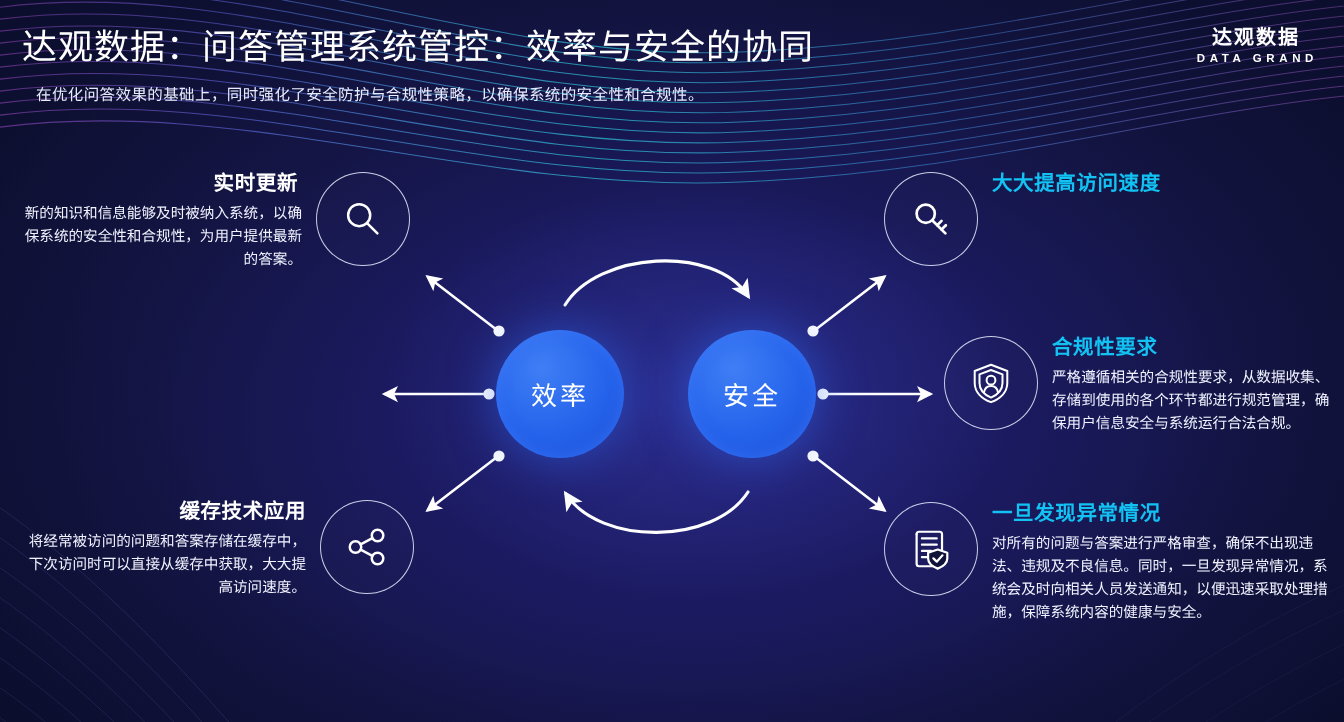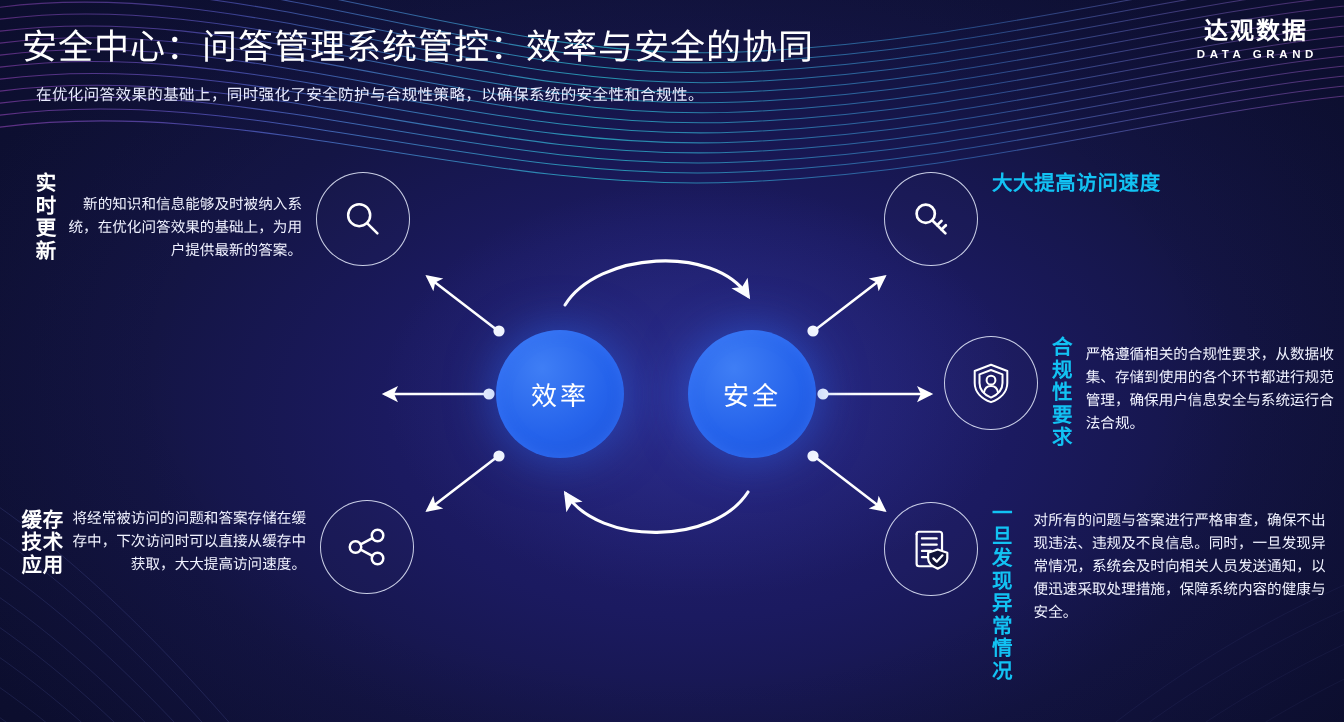--- a/index.html
+++ b/index.html
@@ -41,21 +41,21 @@
     font-size: 35px; font-weight: 400; letter-spacing: 1px;
     color: #ffffff; white-space: nowrap;
   }
   .slide-subtitle {
     position: absolute; left: 36px; top: 82px;
     font-size: 15.5px; font-weight: 400; letter-spacing: .4px;
     color: #e9ecff; white-space: nowrap;
   }
   .brand { position: absolute; right: 26px; top: 18px; text-align: center; }
   .brand-cn {
-    font-size: 24px; font-weight: 700; letter-spacing: 2px; color: #ffffff; line-height: 1.1;
+    font-size: 20px; font-weight: 700; letter-spacing: 2px; color: #ffffff; line-height: 1.1; margin-top: 8px;
   }
   .brand-en {
     font-size: 11.5px; font-weight: 700; letter-spacing: 4.6px; color: #ffffff;
     margin-top: 4px; padding-left: 3px;
   }
 
   
   .diagram { position: absolute; inset: 0; }
   .connectors { position: absolute; left: 0; top: 0; width: 1344px; height: 722px; }
 
@@ -71,21 +71,21 @@
 
   
   .item { position: absolute; display: flex; align-items: flex-start; }
   .icon-ring {
     flex: 0 0 auto; width: 92px; height: 92px; border-radius: 50%;
     border: 1.6px solid rgba(233,238,255,.85);
     display: flex; align-items: center; justify-content: center;
     background: rgba(255,255,255,.012);
   }
   .icon-ring svg { width: 46px; height: 46px; display: block; }
-  .item-text { display: flex; flex-direction: row; }
+  .item-text { display: flex; flex-direction: column; }
   .item-title { font-size: 20.5px; font-weight: 700; letter-spacing: .6px; line-height: 1.1; }
   .item-desc  { font-size: 14.6px; line-height: 1.58; color: #f0f2ff; margin-top: 7px; }
 
   
   .item.left { flex-direction: row; }
   .item.left .item-text { align-items: flex-end; text-align: right; margin-right: 14px; }
   .item.left .item-title { color: #ffffff; }
 
   
   .item.right .item-text { align-items: flex-start; text-align: left; margin-left: 14px; }
@@ -163,21 +163,21 @@
         <path d="M80,370 C180,280 300,200 460,140"></path>
         <path d="M100,395 C200,305 320,225 480,165"></path>
       </g>
     </svg>
 
     <div class="bg-glow-center"></div>
     <div class="bg-vignette"></div>
   </div>
 
   <div class="header">
-    <div class="slide-title">安全中心：问答管理系统管控：效率与安全的协同</div>
+    <div class="slide-title">达观数据：问答管理系统管控：效率与安全的协同</div>
     <div class="slide-subtitle">在优化问答效果的基础上，同时强化了安全防护与合规性策略，以确保系统的安全性和合规性。</div>
     <div class="brand">
       <div class="brand-cn">达观数据</div>
       <div class="brand-en">DATA GRAND</div>
     </div>
   </div>
 
   <div class="diagram">
 
     <svg class="connectors" viewBox="0 0 1344 722">
@@ -218,21 +218,21 @@
     <div class="hub" id="hub-left">
       <span>效率</span>
     </div>
     <div class="hub" id="hub-right">
       <span>安全</span>
     </div>
 
     <div class="item left" id="item-realtime">
       <div class="item-text">
         <div class="item-title">实时更新</div>
-        <div class="item-desc">新的知识和信息能够及时被纳入系统，在优化问答效果的基础上，为用户提供最新的答案。</div>
+        <div class="item-desc">新的知识和信息能够及时被纳入系统，以确保系统的安全性和合规性，为用户提供最新的答案。</div>
       </div>
       <div class="icon-ring">
         <svg viewBox="0 0 48 48" fill="none" stroke="#ffffff" stroke-width="2.6" stroke-linecap="round">
           <circle cx="20" cy="20" r="11.5"></circle>
           <line x1="28.5" y1="28.5" x2="39" y2="39"></line>
         </svg>
       </div>
     </div>
 
 

